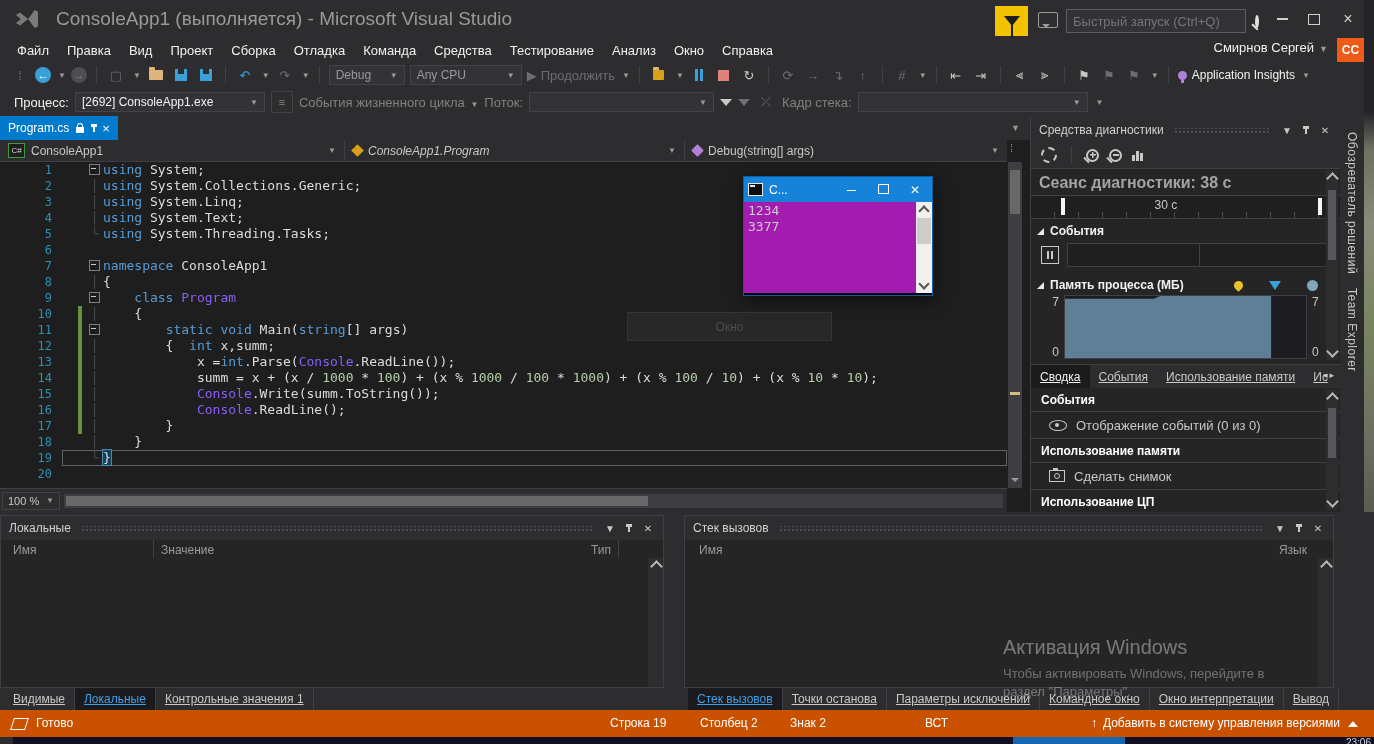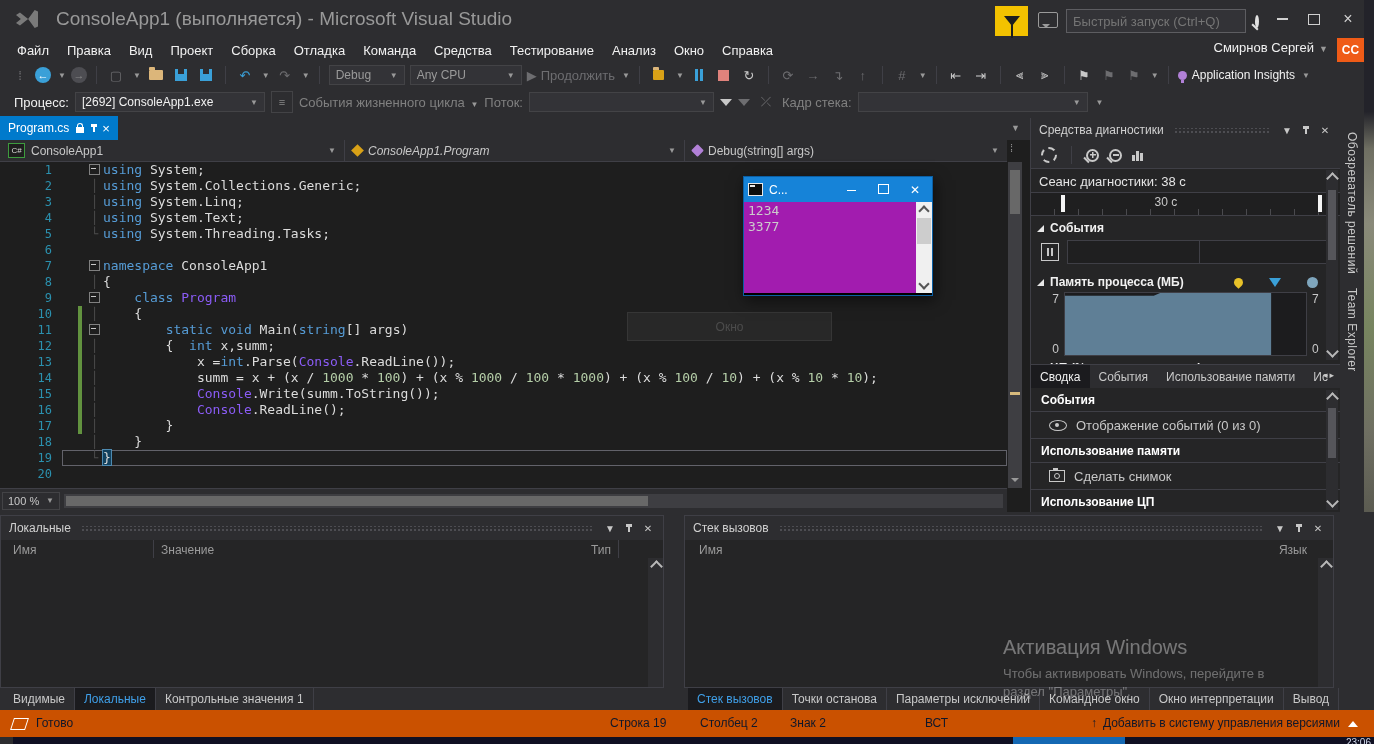--- a/index.html
+++ b/index.html
@@ -137,21 +137,21 @@
   .hdr-pin::before{content:"";position:absolute;left:-2px;top:0;width:6px;height:3px;background:#c8c8c8;}
   .diag-toolbar{height:26px;display:flex;align-items:center;gap:10px;padding:0 10px;background:#2d2d30;border-bottom:1px solid #3f3f46;}
   .gear-ic{width:12px;height:12px;border:2px dashed #c8c8c8;border-radius:50%;}
   .zoomin-ic,.zoomout-ic{width:9px;height:9px;border:2px solid #c8c8c8;border-radius:50%;position:relative;}
   .zoomin-ic::after,.zoomout-ic::after{content:"";position:absolute;left:-5px;top:8px;width:7px;height:2px;background:#c8c8c8;transform:rotate(45deg);}
   .zoomin-ic::before{content:"";position:absolute;left:1.5px;top:1.5px;width:6px;height:6px;
       background:linear-gradient(#c8c8c8,#c8c8c8) center/6px 1.5px no-repeat,linear-gradient(#c8c8c8,#c8c8c8) center/1.5px 6px no-repeat;}
   .zoomout-ic::before{content:"";position:absolute;left:1.5px;top:3.5px;width:6px;height:1.5px;background:#c8c8c8;}
   .bars-ic{display:flex;align-items:flex-end;gap:1px;height:12px;}
   .bars-ic i{width:3px;background:#c8c8c8;}
-  .session-label{padding:5px 8px 3px;font-weight:normal;color:#e5e5e5;font-size:13px;}
+  .session-label{padding:5px 8px 3px;font-weight:bold;color:#a3a3a3;font-size:16px;}
   .ruler{position:relative;height:22px;margin:0;background:#1f1f20;border-top:1px solid #3f3f46;border-bottom:1px solid #3f3f46;
          background-image:repeating-linear-gradient(90deg,transparent 0 23px,#4a4a4e 23px 24px);background-position:0 bottom;background-size:100% 6px;background-repeat:repeat-x;}
   .ruler .lbl{position:absolute;left:40%;top:2px;color:#c8c8c8;font-size:12px;}
   .ruler .markL,.ruler .markR{position:absolute;top:2px;width:4px;height:17px;background:#f5f5f5;}
   .ruler .markL{left:30px;}.ruler .markR{right:18px;}
   .sec-hdr{display:flex;align-items:center;gap:6px;padding:5px 6px 3px;color:#f1f1f1;font-size:12px;font-weight:bold;}
   .tri-exp{width:0;height:0;border-bottom:7px solid #e8e8e8;border-left:7px solid transparent;}
   .lane-row{display:flex;align-items:center;gap:8px;padding:2px 10px 6px;}
   .lane-ic{width:16px;height:16px;border:1px solid #c8c8c8;display:flex;align-items:center;justify-content:center;gap:2px;}
   .lane-ic i{width:2px;height:8px;background:#c8c8c8;}
@@ -162,21 +162,21 @@
   .tri-blue{width:0;height:0;border-left:6px solid transparent;border-right:6px solid transparent;border-top:9px solid #3aa0d8;}
   .dot-steel{width:11px;height:11px;border-radius:50%;background:#7fa6bd;}
   .mem-chart{display:flex;align-items:stretch;height:64px;padding:0 6px;}
   .ax{width:22px;display:flex;flex-direction:column;justify-content:space-between;color:#c8c8c8;font-size:12px;}
   .ax.left{align-items:flex-end;padding-right:5px;}
   .ax.right{align-items:flex-start;padding-left:5px;}
   .plot{flex:1;border:1px solid #3f3f46;background:#1c1c1e;position:relative;}
   .plot svg{position:absolute;inset:0;width:100%;height:100%;}
   .diag-tabs{position:absolute;left:0;top:246px;width:100%;height:24px;background:#2d2d30;border-top:1px solid #3f3f46;
              display:flex;align-items:stretch;box-sizing:border-box;overflow:hidden;padding-right:26px;}
-  .ptab{display:flex;align-items:center;padding:0 9px;color:#c8c8c8;font-size:12px;white-space:nowrap;}
+  .ptab{display:flex;align-items:center;padding:0 9px;color:#c8c8c8;font-size:12px;white-space:nowrap;text-decoration:underline;}
   .ptab.active{background:#1b1b1e;color:#f1f1f1;}
   .diag-tab-arrows{position:absolute;right:4px;top:252px;color:#c8c8c8;font-size:9px;letter-spacing:2px;}
   .diag-summary{position:absolute;left:0;top:270px;width:100%;height:124px;background:#252526;overflow:hidden;}
   .sum-hdr{padding:5px 10px 4px;font-weight:bold;color:#fff;font-size:12px;border-bottom:1px solid #3f3f46;}
   .sum-row{display:flex;align-items:center;gap:9px;height:26px;padding:0 10px 0 18px;border-bottom:1px solid #3f3f46;color:#c8c8c8;font-size:13px;}
   .eye-ic{width:16px;height:9px;border:1px solid #c8c8c8;border-radius:50%;position:relative;}
   .eye-ic::after{content:"";position:absolute;left:5px;top:2px;width:4px;height:4px;border-radius:50%;background:#c8c8c8;}
   .cam-ic{width:14px;height:10px;border:1px solid #c8c8c8;position:relative;}
   .cam-ic::before{content:"";position:absolute;left:3px;top:-3px;width:5px;height:2px;background:#c8c8c8;}
   .cam-ic::after{content:"";position:absolute;left:4px;top:2px;width:4px;height:4px;border-radius:50%;border:1px solid #c8c8c8;}
@@ -202,21 +202,21 @@
   .colhdr .vline{position:absolute;top:0;width:1px;height:100%;background:#3f3f46;}
   .pbody{position:absolute;left:0;right:0;top:42px;bottom:0;background:#252526;}
   .pscroll{position:absolute;right:0;top:42px;bottom:0;width:15px;background:#2d2d30;}
   .bottom-tabs{position:absolute;top:176px;height:22px;display:flex;align-items:stretch;}
   .bottom-tabs.left{left:4px;}
   .bottom-tabs.right{left:688px;}
   .bottom-tabs .ptab{border-right:1px solid #3f3f46;}
   .bottom-tabs .ptab.active{background:#1b1b1e;color:#3f9fe8;}
 
   
-  .statusbar{position:absolute;left:0;top:710px;width:1374px;height:27px;background:var(--status,#ca5100);color:#0f172a;font-size:12px;}
+  .statusbar{position:absolute;left:0;top:710px;width:1374px;height:27px;background:var(--status,#ca5100);color:#ffffff;font-size:12px;}
   .sb{position:absolute;top:6px;}
   .sb-ic{position:absolute;left:12px;top:8px;width:13px;height:10px;border:1px solid #fff;transform:skewX(-18deg);}
   .sb-up{font-size:12px;margin-right:6px;}
   .sb-tri{display:inline-block;width:0;height:0;border-left:5px solid transparent;border-right:5px solid transparent;border-bottom:6px solid #fff;margin-left:8px;vertical-align:middle;}
 
   
   .taskbar{position:absolute;left:0;top:737px;width:1374px;height:14px;background:#101022;overflow:hidden;margin-left:13px;}
   .tb-blue{position:absolute;left:1000px;top:0;width:112px;height:7px;background:#1468b3;}
   .tb-clock{position:absolute;right:16px;top:1px;color:#cfd8ea;font-size:10px;line-height:10px;}
 

